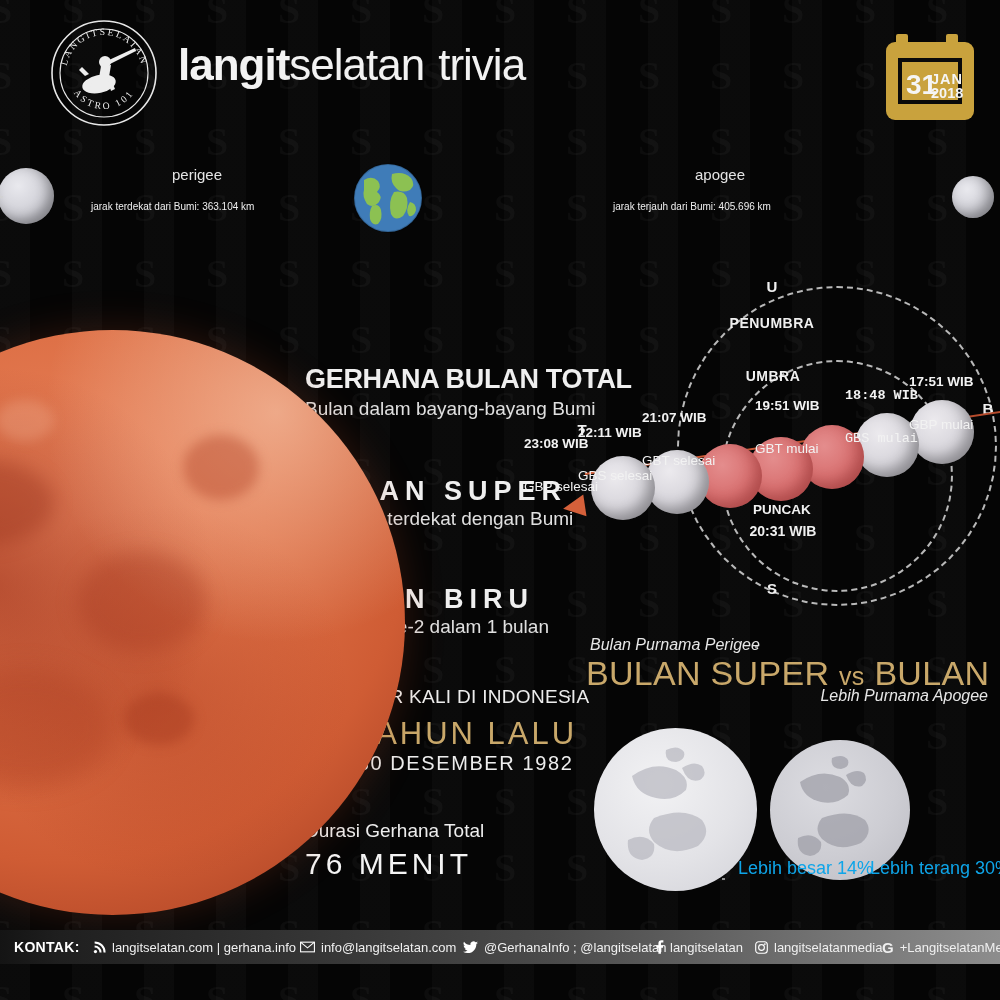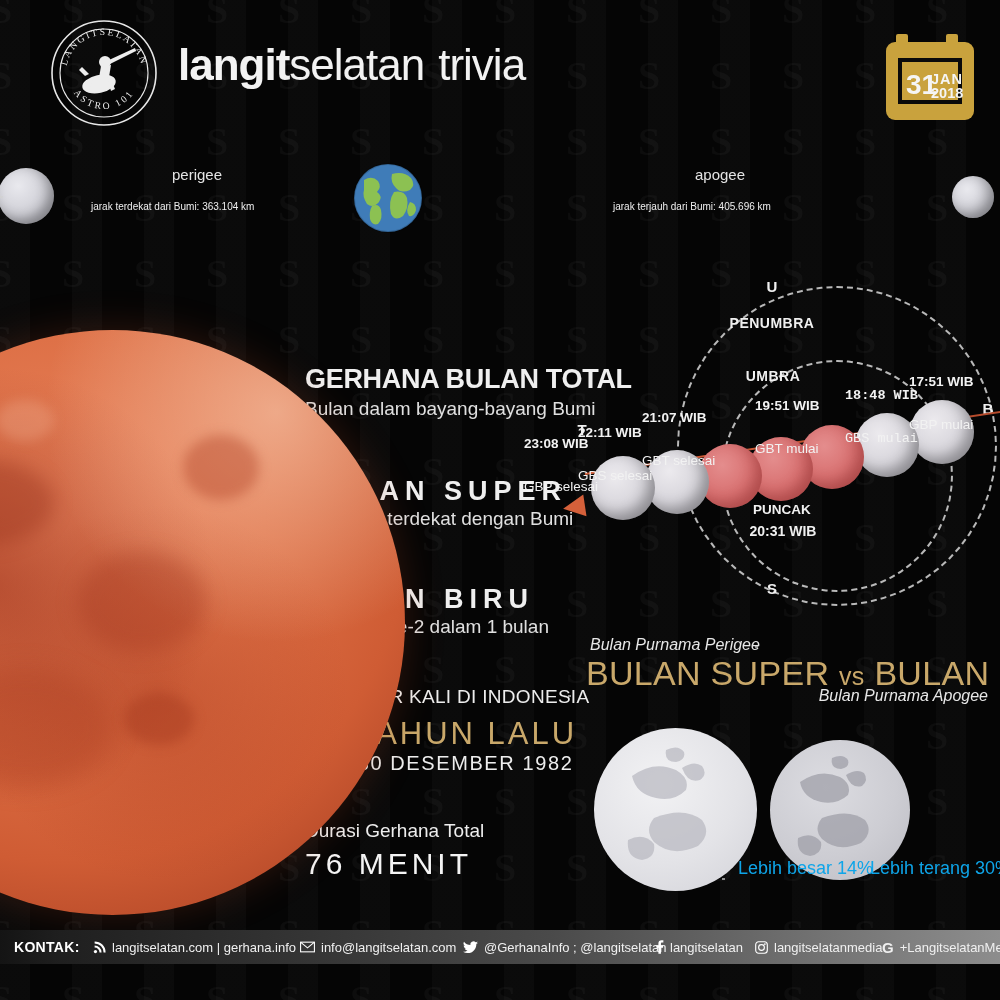--- a/index.html
+++ b/index.html
@@ -583,21 +583,21 @@
 
   <div id="svm">
     <div id="svm-top-line"></div>
     <div id="svm-bot-line"></div>
     <div id="svm-sup-lbl">Bulan Purnama Perigee</div>
     <div id="svm-main">
       <span>BULAN SUPER</span>
       <span class="vs">vs</span>
       <span>BULAN MINI</span>
     </div>
-    <div id="svm-sub-lbl">Bulan Purnama Apogee</div>
+    <div id="svm-sub-lbl">Lebih Purnama Apogee</div>
 
     <div class="cmp-moon" id="cmp-big">
       <svg width="163" height="163" viewBox="0 0 163 163">
         <g fill="#b9b9c1" opacity=".72">
           <path d="M38 48 q22 -16 44 -6 q14 8 10 20 q-12 12 -30 8 q-20 -4 -24 -22 Z"></path>
           <path d="M88 40 q12 -8 20 -2 q6 8 -2 14 q-12 4 -18 -12 Z"></path>
           <path d="M60 90 q30 -12 48 2 q10 14 -4 26 q-26 12 -44 -4 q-10 -12 0 -24 Z"></path>
           <path d="M34 112 q16 -8 26 4 q2 14 -12 16 q-16 -2 -14 -20 Z"></path>
           <path d="M72 22 q12 -6 18 2 q2 8 -8 10 q-12 0 -10 -12 Z"></path>
         </g>

